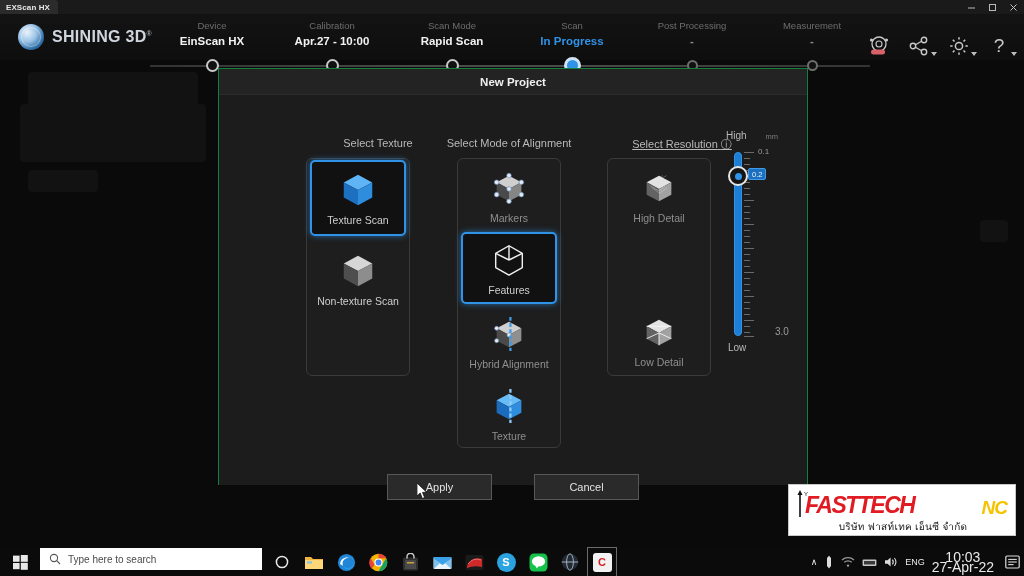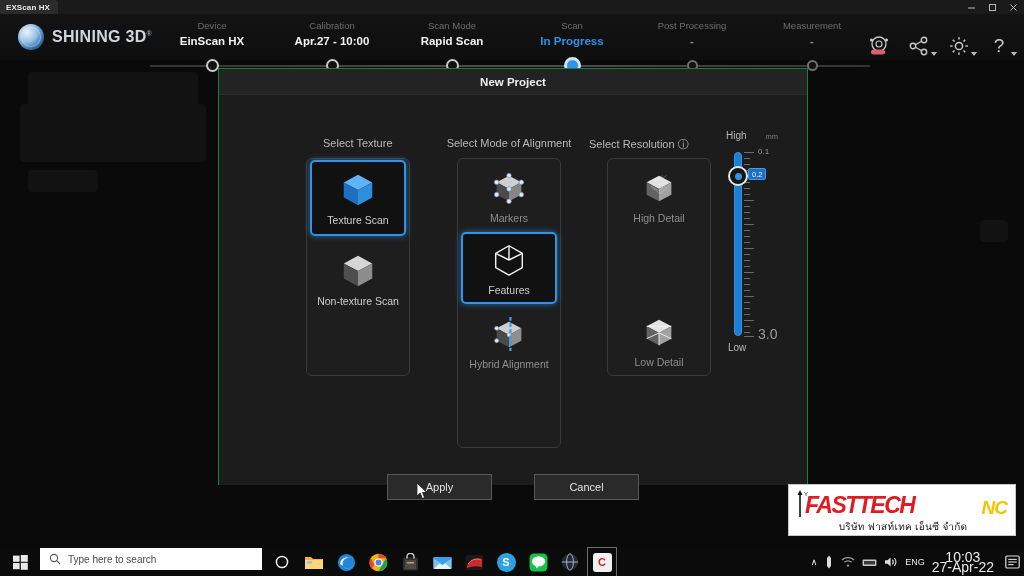--- a/index.html
+++ b/index.html
@@ -117,21 +117,21 @@
   }
   .sl-ticks { position: absolute; left: 22px; top: 22px; width: 12px; height: 184px; }
   .sl-ticks i { position: absolute; left: 0; height: 1px; background: #6a6a6a; display: block; }
   .sl-knob {
     position: absolute; left: 6px; top: 36px; width: 20px; height: 20px; border-radius: 50%;
     background: #151515; border: 2px solid #e6e6e6;
   }
   .sl-knob:after { content:""; position:absolute; left:50%; top:50%; width:7px; height:7px;
     margin:-3.5px 0 0 -3.5px; border-radius:50%; background:#2f93e8; }
   .sl-max { position: absolute; left: 36px; top: 17px; font-size: 8px; color: #9a9a9a; line-height:9px; text-align:left;}
-  .sl-min { position: absolute; left: 36px; top: 196px; font-size: 14px; color: #9a9a9a; }
+  .sl-min { position: absolute; left: 53px; top: 196px; font-size: 10px; color: #9a9a9a; }
   .sl-badge {
     position: absolute; left: 26px; top: 38px; height: 12px; padding: 0 3px;
     background: #1d6fbf; border: 1px solid #3f9ae8; border-radius: 2px;
     color: #eaf4ff; font-size: 7.5px; display: flex; align-items: center;
   }
 
   
   .dbtn {
     position: absolute; height: 26px; background: #2a2a2a; border: 1px solid #585858;
     color: #e3e3e3; font-size: 11px; display: flex; align-items: center; justify-content: center;
@@ -285,23 +285,23 @@
   <div class="bgpanel" style="left:980px; top:220px; width:28px; height:22px;"></div>
 
   <div class="dialog">
 
     <div class="dlg-title">
       <span>New Project</span>
     </div>
 
     <div class="dlg-body">
 
-      <div class="col-head" style="left:104px; top:42px; width:110px; ">Select Texture</div>
+      <div class="col-head" style="left:104px; top:42px; width:110px; text-align:center;">Select Texture</div>
       <div class="col-head" style="left:170px; top:42px; width:240px; text-align:center;">Select Mode of Alignment</div>
-      <div class="col-head" style="left:370px; top:42px; width:186px; text-align:left;">
+      <div class="col-head" style="left:370px; top:42px; width:186px; text-align:center;text-decoration:underline;">
         <span>Select Resolution</span>
         <span>ⓘ</span>
       </div>
 
       <div class="group" style="left:87px; top:63px; width:104px; height:218px;">
 
         <div class="tile sel" style="top:1px; height:76px;">
           <svg class="cube" viewBox="0 0 40 40">
             <polygon points="20,4 35,12 20,20 5,12" fill="#5fb4f5"></polygon>
             <polygon points="5,12 20,20 20,36 5,28" fill="#1d6fc0"></polygon>
@@ -360,20 +360,31 @@
                 <circle cx="7" cy="27" r="2.1"></circle>
                 <circle cx="20" cy="21" r="2.1"></circle>
             </g>
             <g stroke="#3f9ae8" stroke-width="2.4" stroke-dasharray="4 2.5">
               <line x1="21.5" y1="2" x2="21.5" y2="38"></line>
             </g>
           </svg>
           <div class="tlabel">Hybrid Alignment</div>
         </div>
 
+        <div class="tile dimlabel" style="top:220px; height:70px;">
+          <svg class="cube" viewBox="0 0 40 40">
+            <polygon points="20,7 33,14 20,21 7,14" fill="#67bcf7"></polygon>
+            <polygon points="7,14 20,21 20,34 7,27" fill="#1c6cbe"></polygon>
+            <polygon points="33,14 20,21 20,34 33,27" fill="#2f8ddd"></polygon>
+            <g stroke="#8ecbf8" stroke-width="2.4" stroke-dasharray="4 2.5">
+              <line x1="21.5" y1="2" x2="21.5" y2="38"></line>
+            </g>
+          </svg>
+          <div class="tlabel">Texture</div>
+        </div>
       </div>
 
       <div class="group" style="left:388px; top:63px; width:104px; height:218px;">
 
         <div class="tile dimlabel" style="top:2px; height:70px;">
           <svg class="cube" viewBox="0 0 40 40">
             <polygon points="20,7 33,14 20,21 7,14" fill="#e2e2e2"></polygon>
             <polygon points="7,14 20,21 20,34 7,27" fill="#636363"></polygon>
             <polygon points="33,14 20,21 20,34 33,27" fill="#a2a2a2"></polygon>
             <g stroke="#f2f2f2" stroke-width=".35" opacity=".85">

